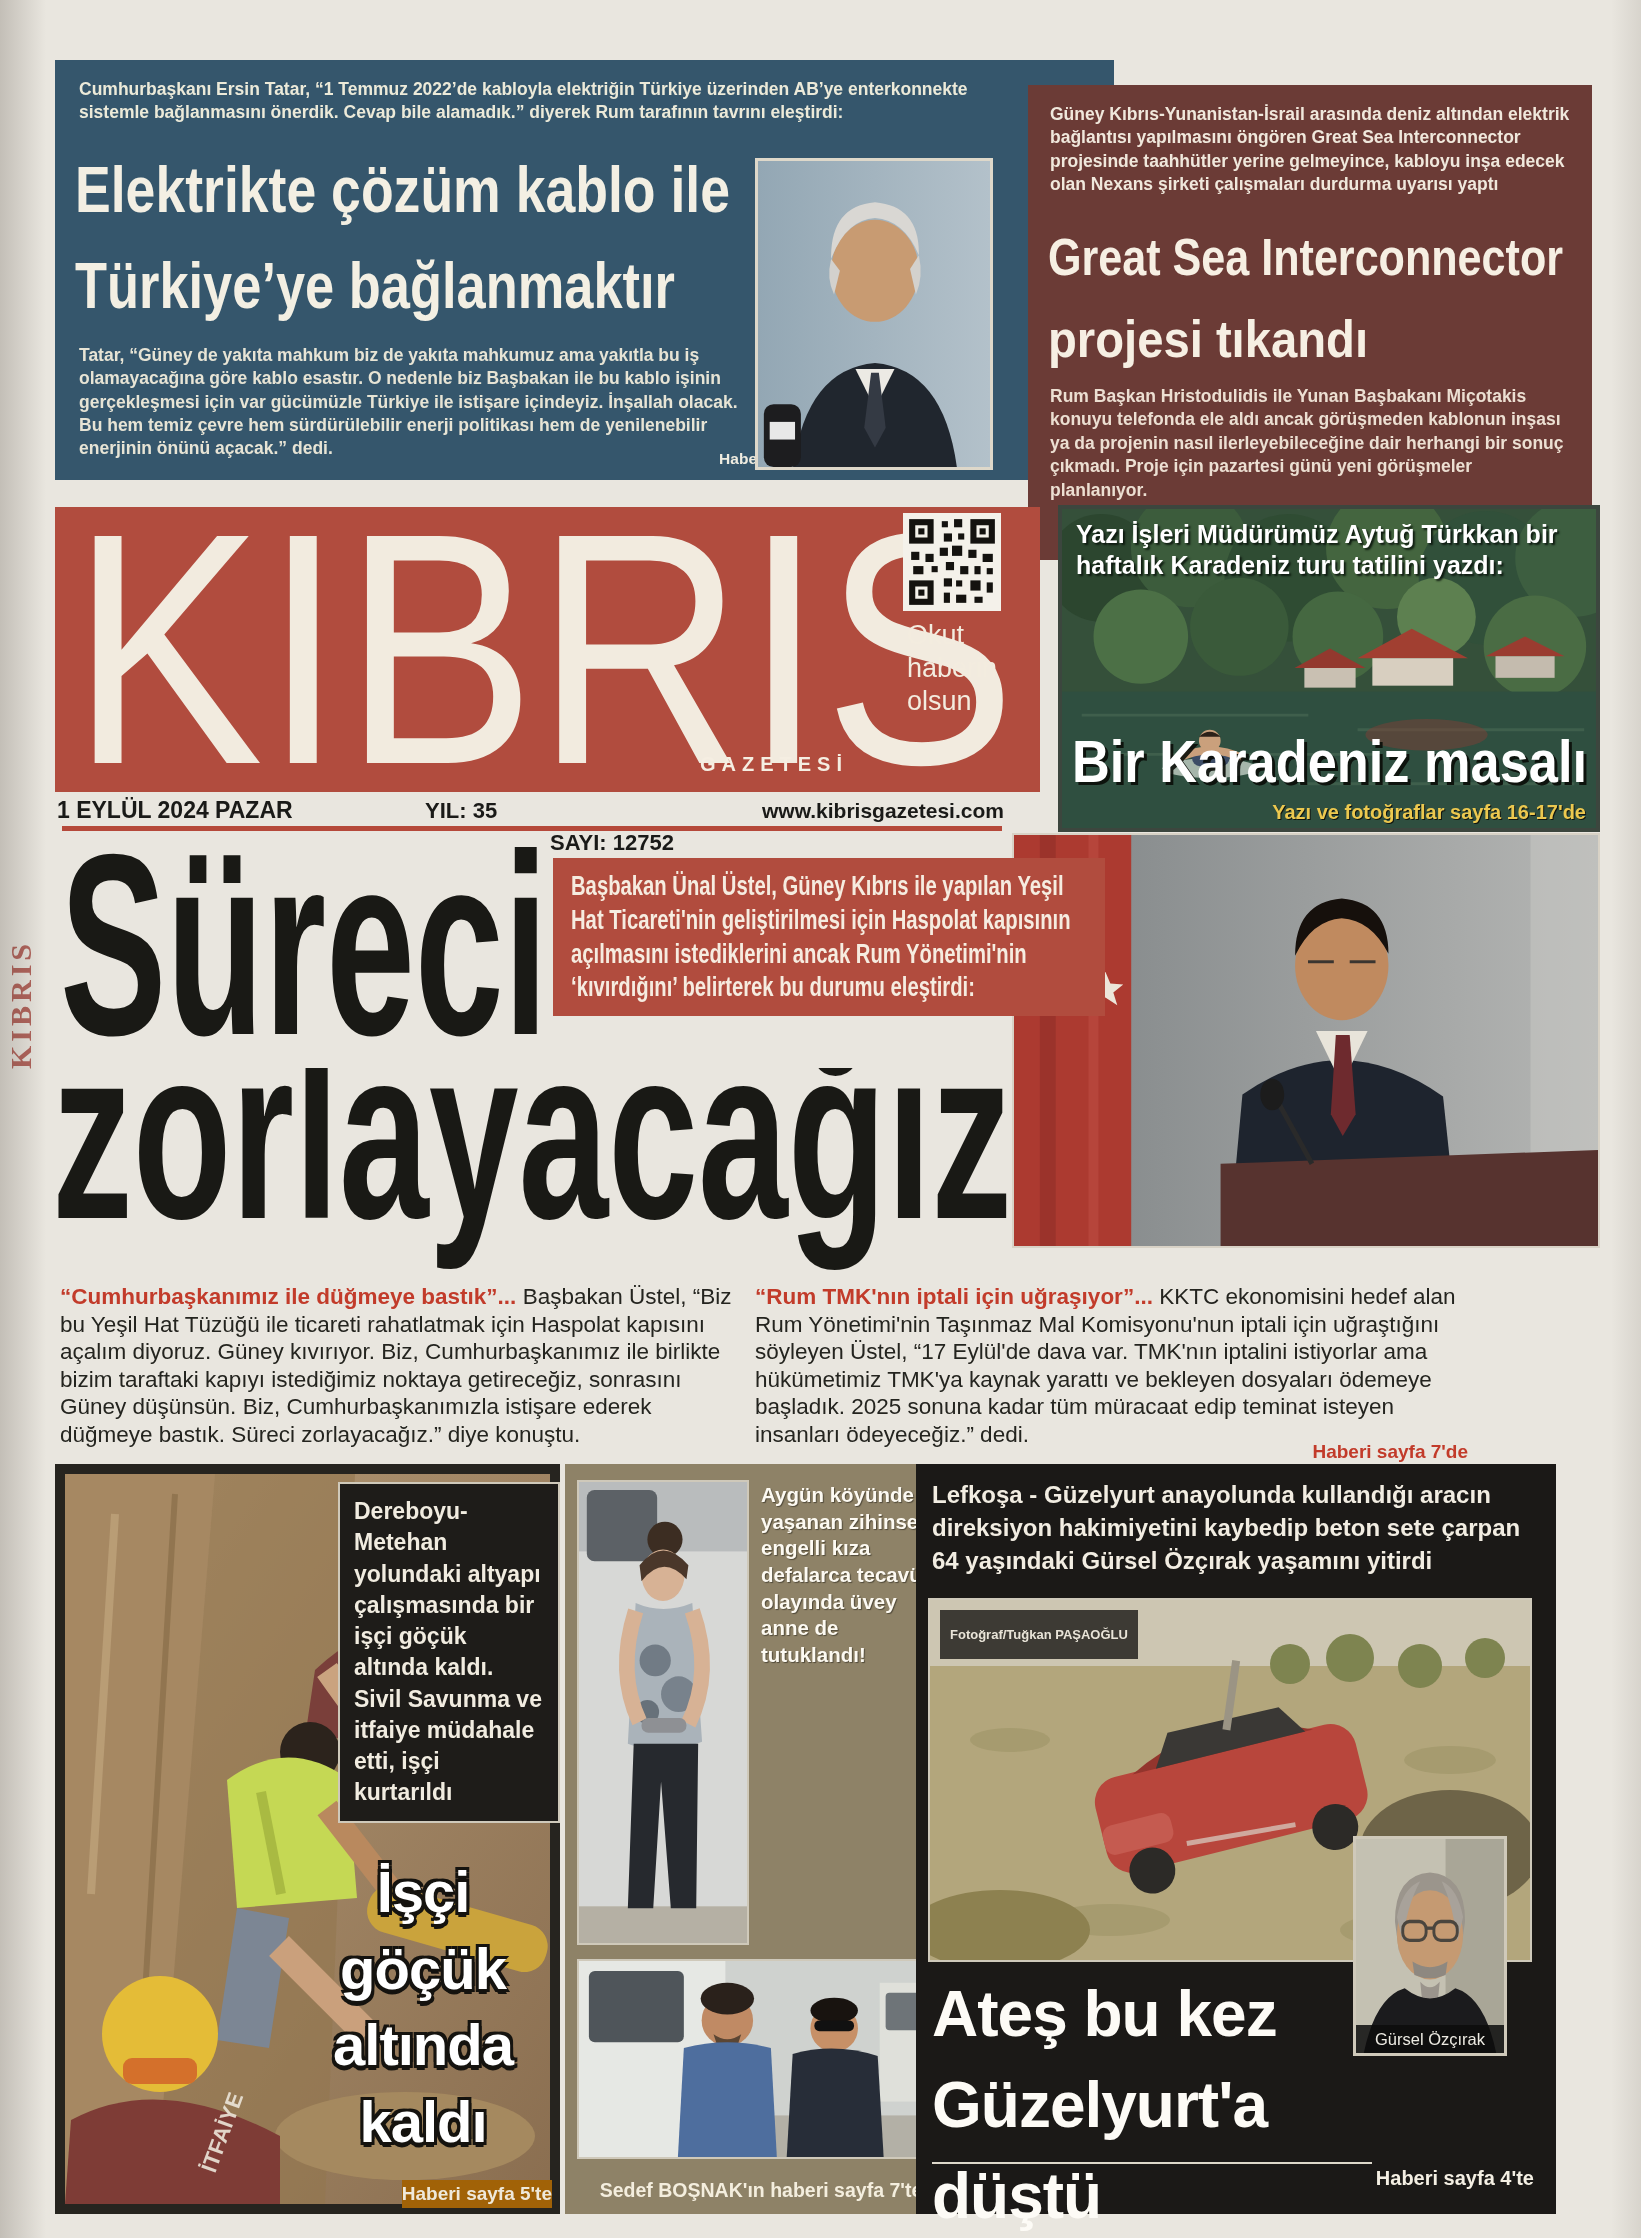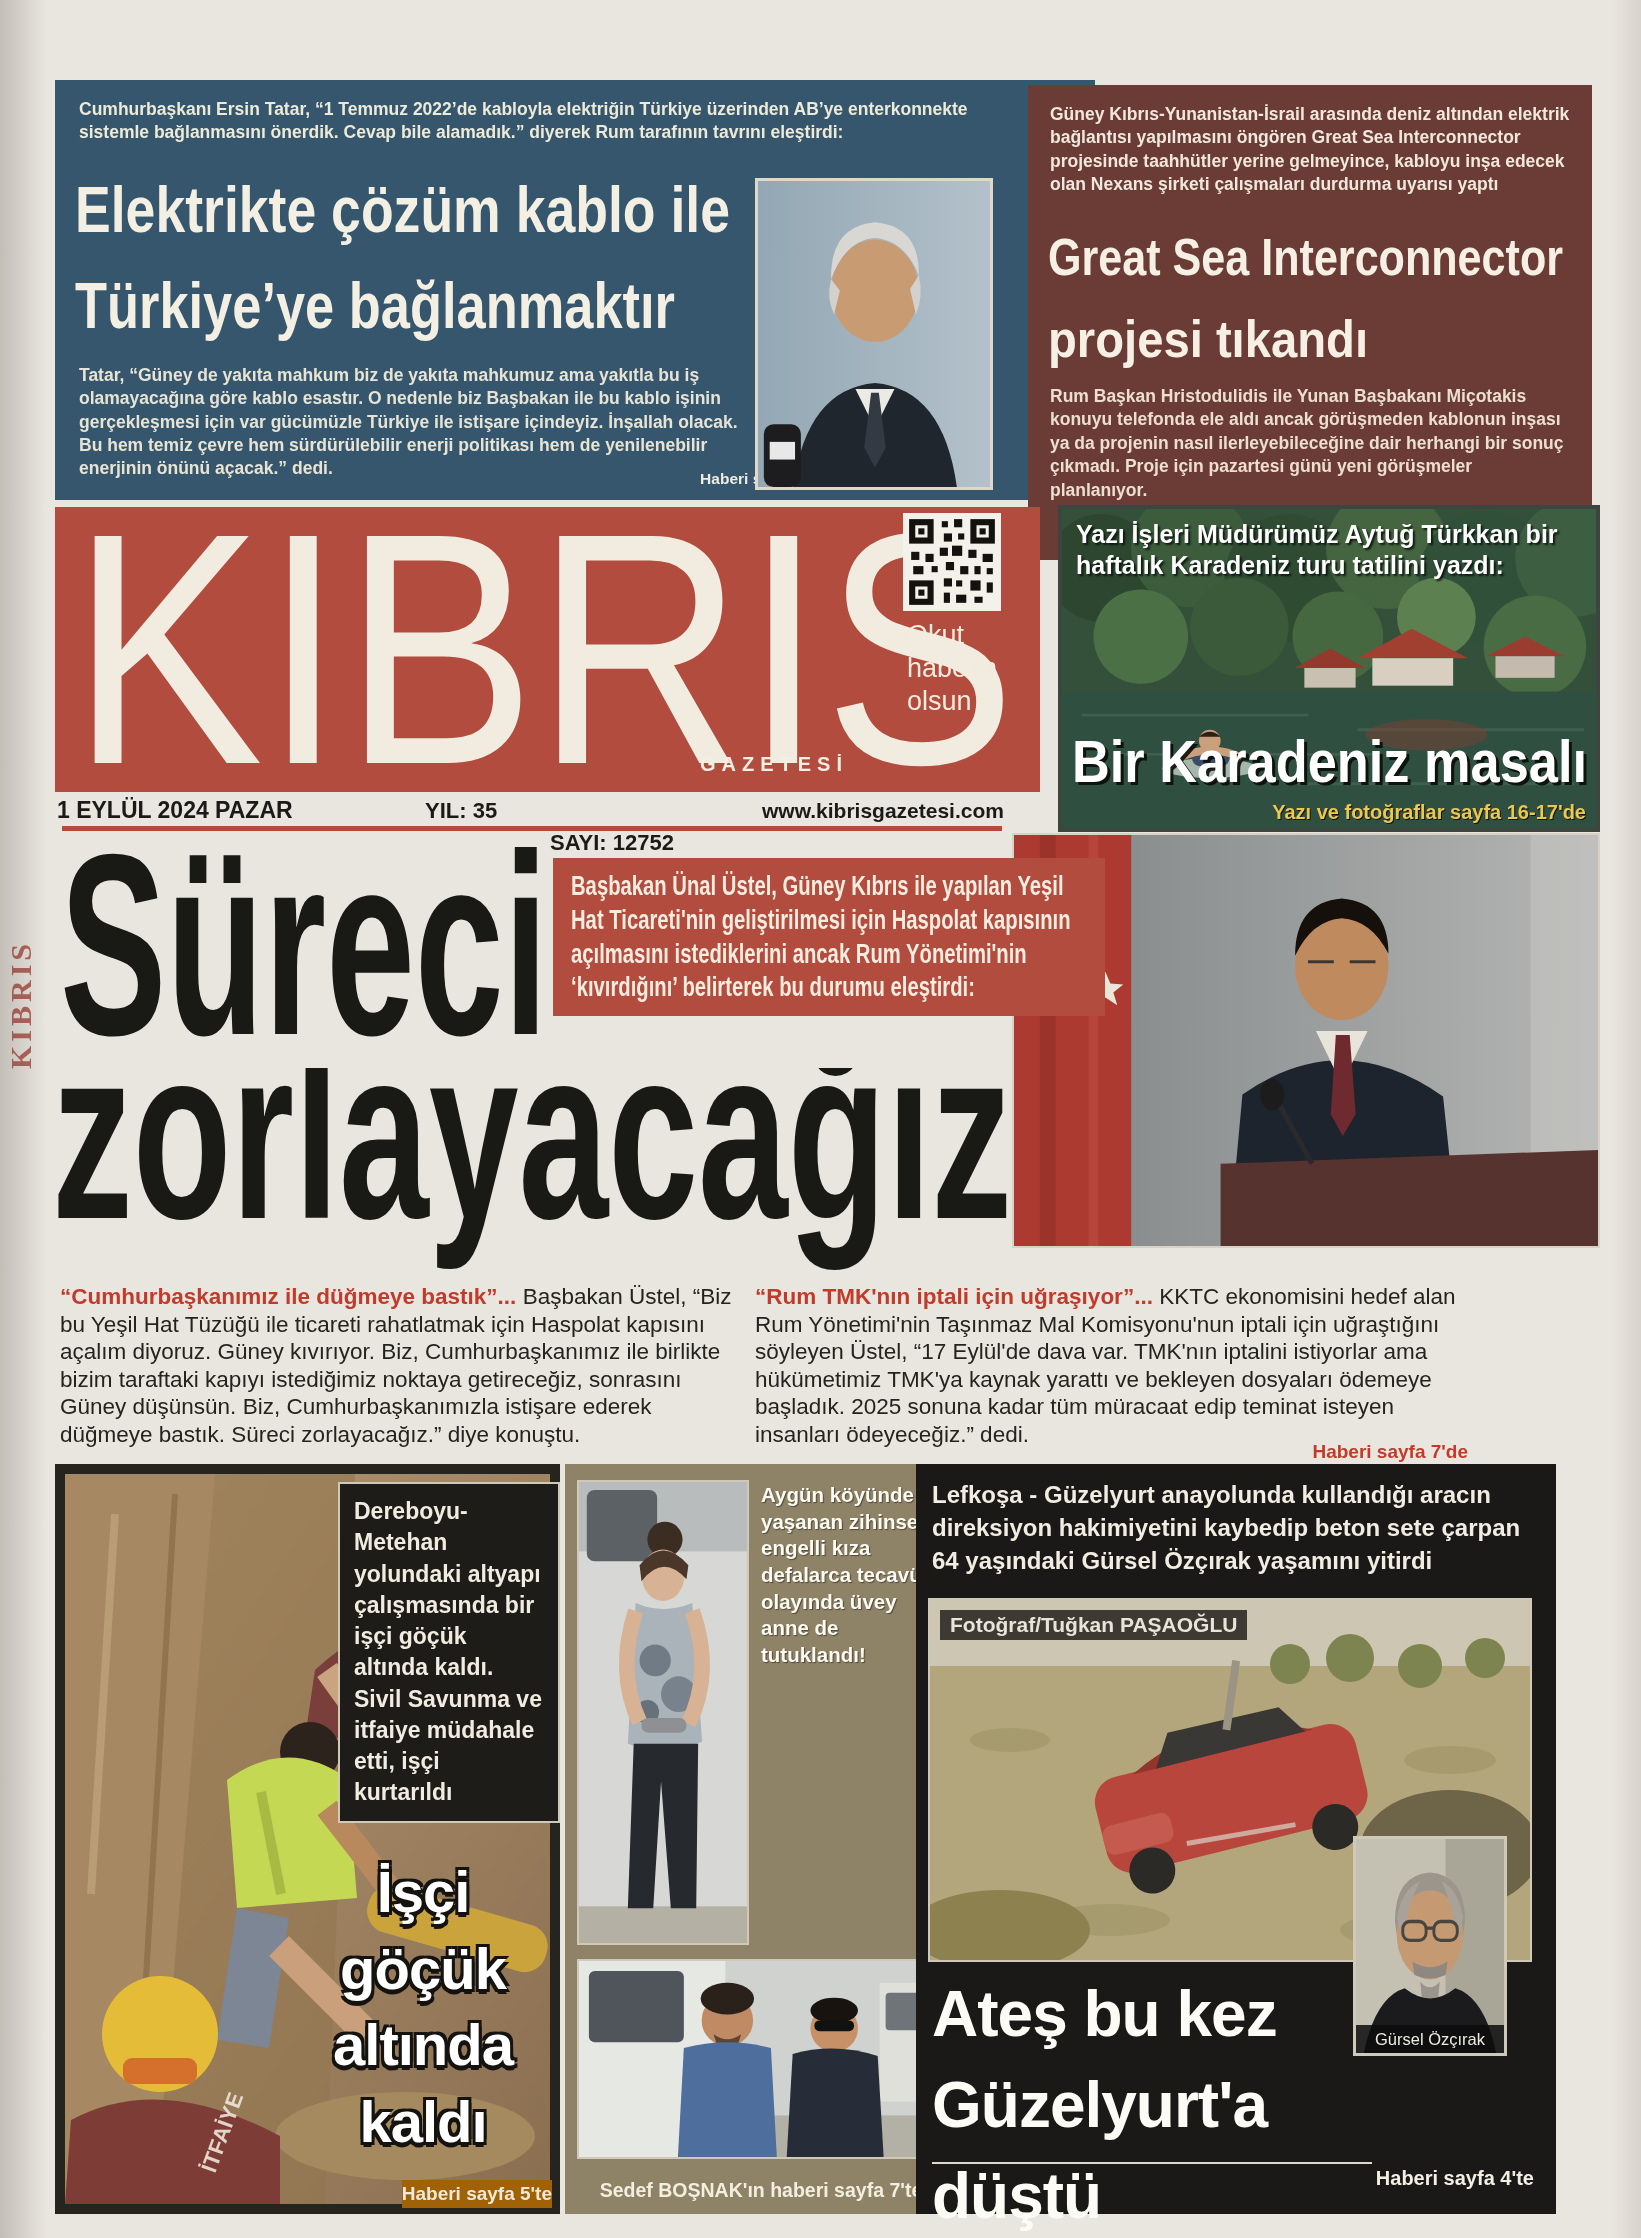--- a/index.html
+++ b/index.html
@@ -6,21 +6,21 @@
   .page{position:relative;width:1641px;height:2238px;background:#e9e6df;overflow:hidden;
         font-family:"Liberation Sans", sans-serif;}
   .page::before{content:"";position:absolute;left:0;top:0;width:46px;height:100%;
         background:linear-gradient(90deg,rgba(60,50,40,.22),rgba(60,50,40,0));z-index:9;pointer-events:none;}
   .page::after{content:"";position:absolute;right:0;top:0;width:30px;height:100%;
         background:linear-gradient(270deg,rgba(90,80,70,.12),rgba(90,80,70,0));z-index:9;pointer-events:none;}
   .abs{position:absolute;}
   svg text{font-family:"Liberation Sans", sans-serif;}
 
   
-  .tl-banner{left:55px;top:80px;width:1040px;height:420px;background:#35566c;color:#ecead9;}
+  .tl-banner{left:55px;top:60px;width:1040px;height:420px;background:#35566c;color:#ecead9;padding-left:19px;}
   .tl-kicker{position:absolute;left:24px;top:18px;width:908px;font-size:17.5px;font-weight:bold;line-height:1.32;}
   .tl-body{position:absolute;left:24px;top:284px;width:672px;font-size:17.5px;font-weight:bold;line-height:1.33;color:#e7e4d5;}
   .tl-ref{position:absolute;right:268px;bottom:12px;font-size:15.5px;font-weight:bold;color:#efece0;}
   .tl-photo{position:absolute;left:700px;top:98px;width:238px;height:312px;border:3px solid #ded8ca;box-sizing:border-box;background:#a2b3bd;}
 
   
   .tr-banner{left:1028px;top:85px;width:564px;height:475px;background:#6b3b36;color:#f0e8dc;}
   .tr-kicker{position:absolute;left:22px;top:18px;width:522px;font-size:17.5px;font-weight:bold;line-height:1.34;}
   .tr-body{position:absolute;left:22px;top:300px;width:522px;font-size:17.5px;font-weight:bold;line-height:1.34;color:#ecdfd2;}
   .tr-ref{position:absolute;right:20px;bottom:14px;font-size:16.5px;font-weight:bold;color:#e9c355;}
@@ -77,21 +77,21 @@
         text-shadow:1px 1px 1px rgba(40,36,26,.6);}
   .bm-headline{position:absolute;left:196px;top:198px;width:184px;font-size:54px;font-weight:bold;color:#fff;line-height:1.5;
         letter-spacing:-1px;text-shadow:2px 3px 2px rgba(40,36,26,.65);}
   .bm-photo2{position:absolute;left:12px;top:495px;width:368px;height:200px;border:2px solid #cfc9ba;box-sizing:border-box;background:#cfd2cf;}
   .bm-ref{position:absolute;left:0;bottom:12px;width:100%;text-align:center;font-size:19.5px;font-weight:bold;color:#f4eede;}
 
   
   .br-block{left:916px;top:1464px;width:640px;height:750px;background:#1b1917;}
   .br-kicker{position:absolute;left:16px;top:14px;width:606px;font-size:24px;font-weight:bold;color:#f2ede2;line-height:1.38;}
   .br-photo{position:absolute;left:12px;top:134px;width:604px;height:364px;border:2px solid #cfc9ba;box-sizing:border-box;background:#b3a67c;}
-  .br-credit{position:absolute;left:10px;top:10px;background:rgba(25,23,20,.8);color:#e9e4d8;font-size:21px;font-weight:bold;padding:3px 10px;}
+  .br-credit{position:absolute;left:10px;top:10px;background:rgba(25,23,20,.8);color:#e9e4d8;font-size:13px;font-weight:bold;padding:17px 10px;}
   .br-portrait{position:absolute;left:437px;top:372px;width:154px;height:220px;border:3px solid #cfc9ba;box-sizing:border-box;background:#c4c1b2;z-index:2;}
   .br-portrait-caption{position:absolute;left:0;bottom:0;width:100%;height:28px;line-height:28px;background:rgba(12,12,12,.85);
         color:#eceae2;font-size:16.5px;text-align:center;}
   .br-headline{position:absolute;left:16px;top:505px;width:600px;font-size:64px;font-weight:bold;color:#fdfbf6;line-height:1.42;letter-spacing:-1px;}
   .br-headline::before{content:"";float:right;width:190px;height:95px;}
   .br-rule{position:absolute;left:16px;bottom:50px;width:440px;height:2px;background:#ddd8ca;}
   .br-ref{position:absolute;right:22px;bottom:24px;font-size:20px;font-weight:bold;color:#f4efe3;}
   .shadowed{filter:drop-shadow(3px 3px 0 rgba(10,12,8,.9));}
 </style>
 </head>

